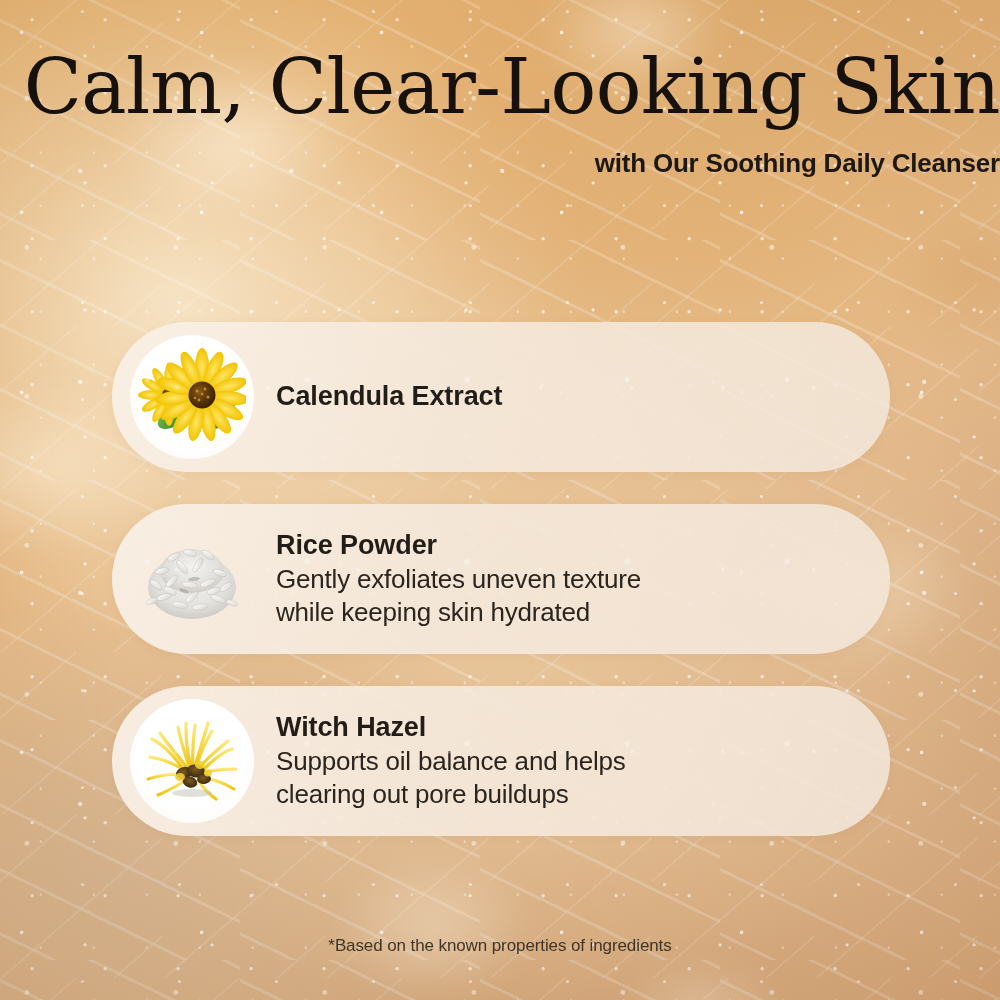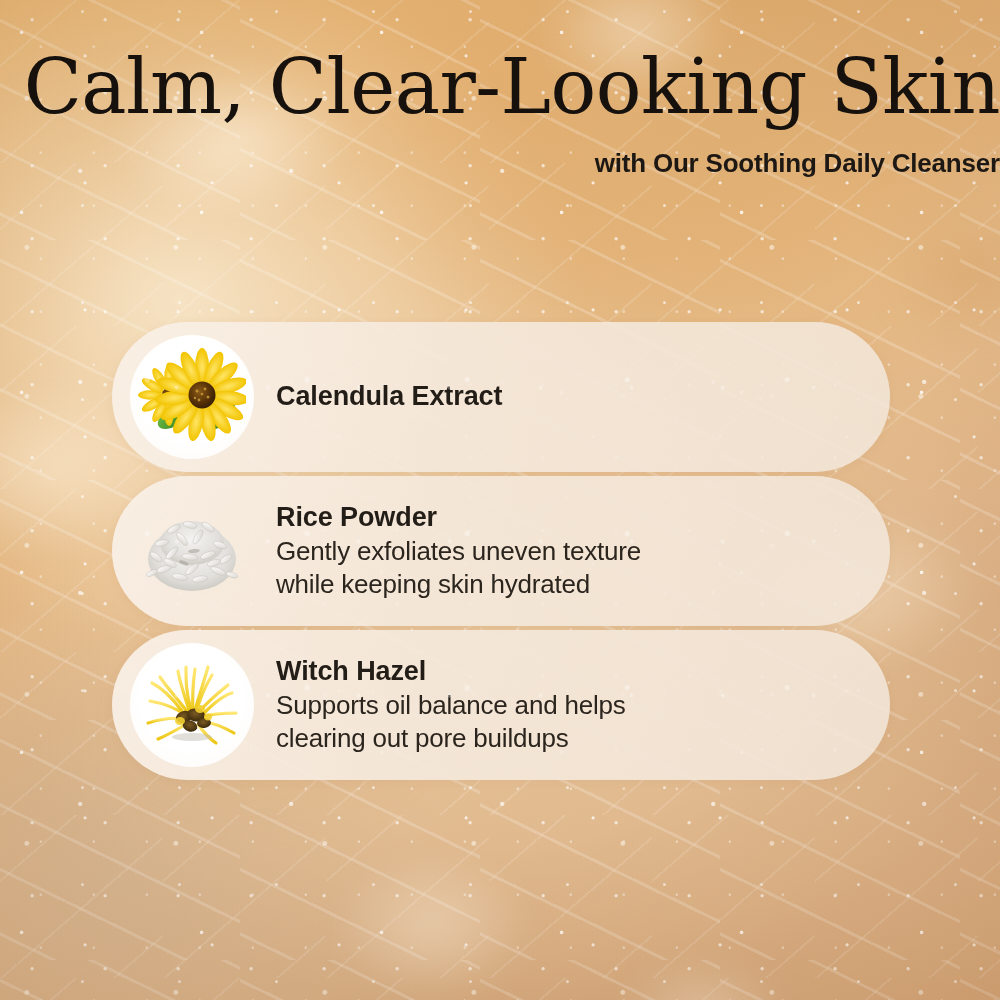--- a/index.html
+++ b/index.html
@@ -102,21 +102,21 @@
     letter-spacing:-0.2px;
     color:#1d1813;
   }
 
   
   .cards {
     position:absolute;
     left:112px; top:322px;
     width:778px;
     display:flex; flex-direction:column;
-    gap:4px;
+    gap:32px;
   }
 
   .card {
     position:relative;
     height:150px;
     display:flex; align-items:center;
     border-radius:75px;
     background:linear-gradient(100deg, rgba(249,240,230,.94) 0%, rgba(245,233,220,.90) 45%, rgba(243,231,218,.86) 100%);
     box-shadow:0 2px 10px rgba(150,100,50,.07);
     overflow:hidden;
@@ -432,14 +432,15 @@
       </div>
       <div class="card-text">
         <div class="card-title">Witch Hazel</div>
         <div class="card-desc">Supports oil balance and helps
 clearing out pore buildups</div>
       </div>
     </div>
 
   </div>
 
+  <div class="footnote">*Based on the known properties of ingredients</div>
 
 </div>
 
 </body></html>

